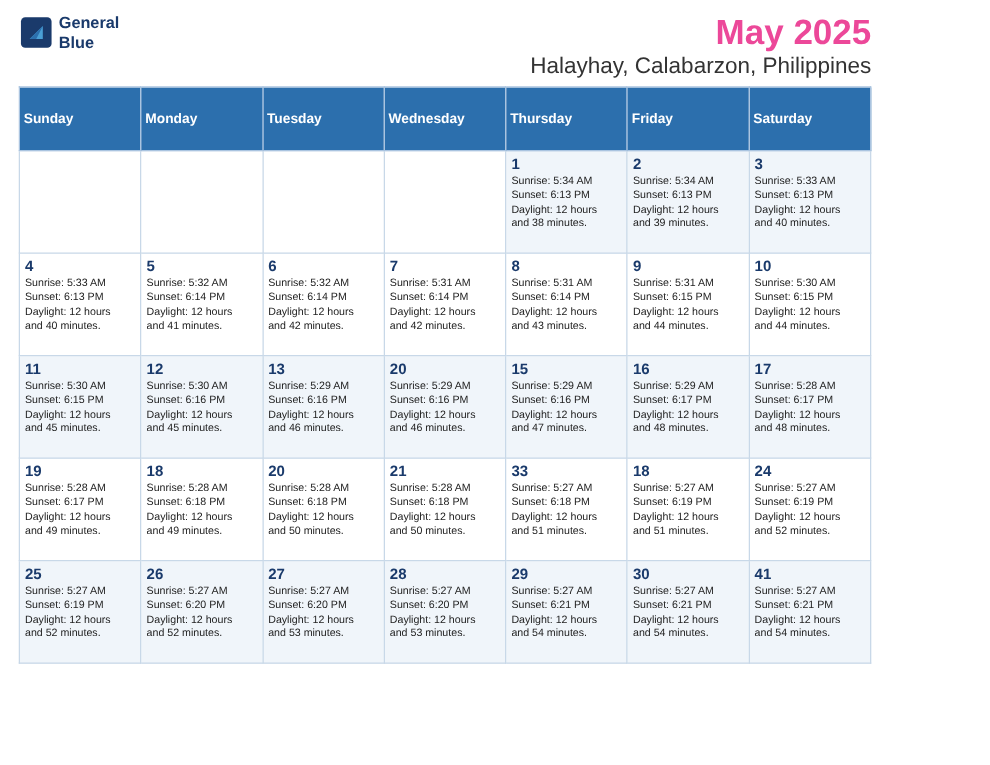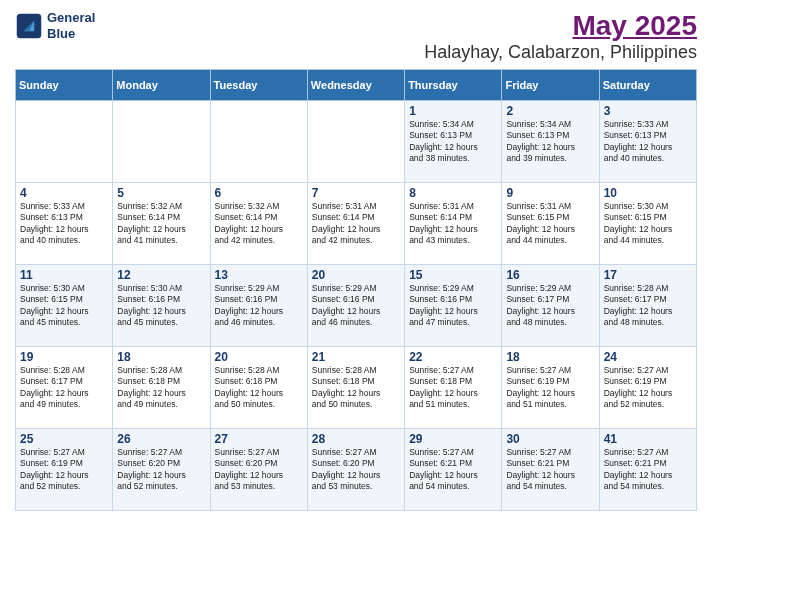--- a/index.html
+++ b/index.html
@@ -35,38 +35,37 @@
     .logo-icon {
       width: 28px;
       height: 28px;
     }
     .title-block {
       text-align: right;
     }
     .month-year {
       font-size: 28px;
       font-weight: bold;
-      color: #701a75;
-      text-decoration: underline;
+      color: #ec4899;
     }
     .location {
       font-size: 18px;
       color: #333;
     }
     .calendar {
       width: 100%;
       border-collapse: collapse;
       table-layout: fixed;
     }
     .calendar th {
       background-color: #2c6fad;
       color: #fff;
       font-size: 11px;
       font-weight: bold;
-      padding: 9px 3px;
+      padding: 19px 3px;
       text-align: left;
       border: 1px solid #aac4e0;
       margin-left: 48px;
     }
     .calendar td {
       border: 1px solid #c8d8e8;
       vertical-align: top;
       padding: 3px 4px;
       font-size: 9px;
       color: #222;
@@ -284,21 +283,21 @@
 and 50 minutes.</div>
           </td>
           <td>
             <span class="day-num">21</span>
             <div class="day-info" style="white-space: pre-line;">Sunrise: 5:28 AM
 Sunset: 6:18 PM
 Daylight: 12 hours
 and 50 minutes.</div>
           </td>
           <td>
-            <span class="day-num">22</span>
+            <span class="day-num">33</span>
             <div class="day-info" style="white-space: pre-line;">Sunrise: 5:27 AM
 Sunset: 6:18 PM
 Daylight: 12 hours
 and 51 minutes.</div>
           </td>
           <td>
             <span class="day-num">18</span>
             <div class="day-info" style="white-space: pre-line;">Sunrise: 5:27 AM
 Sunset: 6:19 PM
 Daylight: 12 hours

